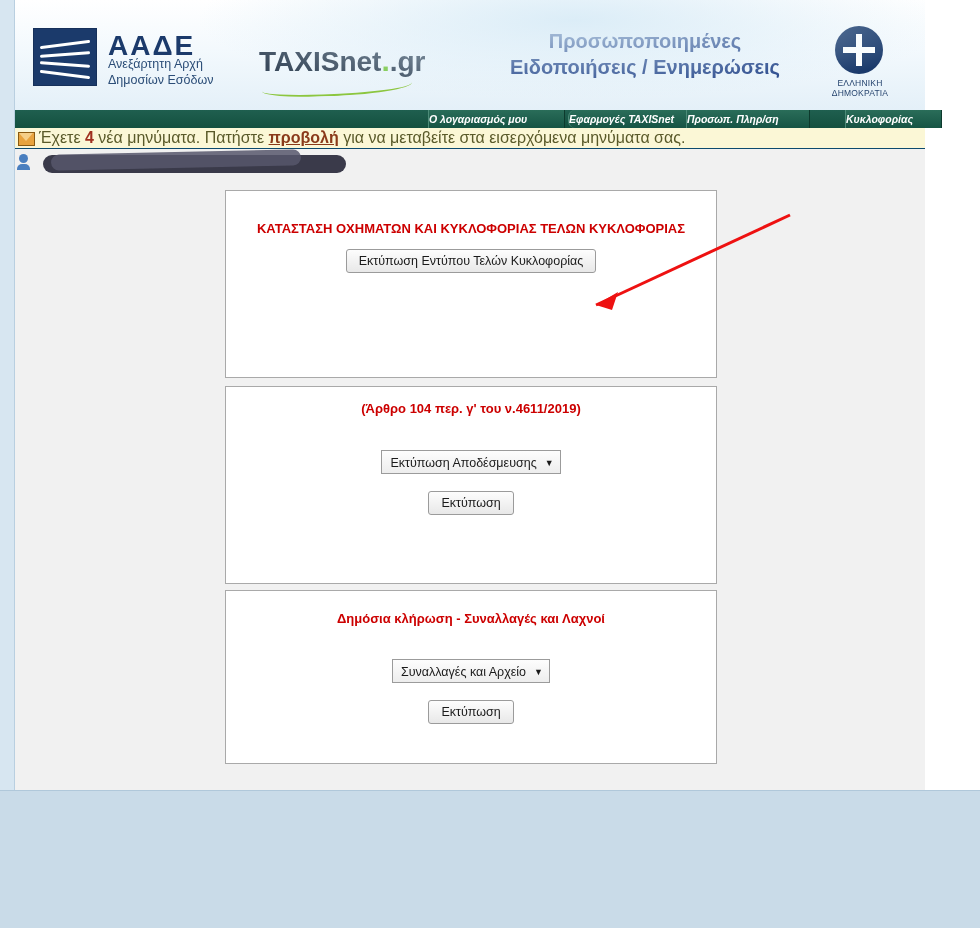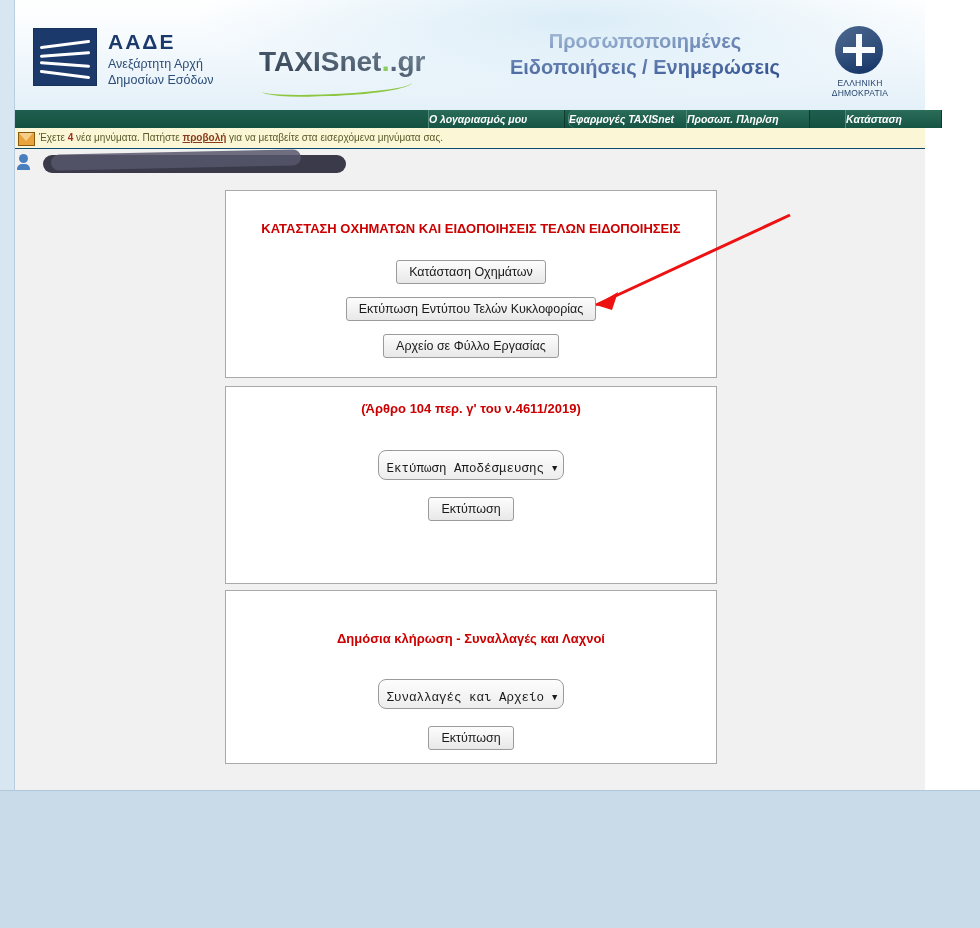--- a/index.html
+++ b/index.html
@@ -72,21 +72,21 @@
     background: #ffffff;
     border-radius: 3px;
   }
   .aade-logo .w1 { top: 14px; transform: skewY(-7deg); }
   .aade-logo .w2 { top: 24px; transform: skewY(-4deg); }
   .aade-logo .w3 { top: 34px; transform: skewY(4deg); }
   .aade-logo .w4 { top: 44px; transform: skewY(7deg); }
   #aade-title {
     position: absolute;
     left: 93px; top: 30px;
-    font-size: 21px;
+    font-size: 28px;
     font-weight: bold;
     letter-spacing: 2px;
     color: #1b3a6b;
   }
   #aade-sub1 {
     position: absolute;
     left: 93px; top: 57px;
     font-size: 12.5px;
     color: #2b4d77;
   }
@@ -182,21 +182,21 @@
   #nav1 { left: 553px; width: 150px; border-radius: 7px; }
   #nav2 { left: 671px; width: 122px; }
   #nav3 { left: 830px; width: 95px; }
   
   #msgbar {
     position: absolute;
     left: 15px; top: 128px;
     width: 910px; height: 20px;
     background: #fbf7d6;
     border-bottom: 1px solid #0c4a6e;
-    font-size: 10px;
+    font-size: 16px;
     color: #5a5a2a;
     line-height: 20px;
   }
   #msg-icon {
     position: absolute;
     left: 3px; top: 4px;
     width: 15px; height: 12px;
     background: #e8a33d;
     border: 1px solid #8a5a10;
   }
@@ -292,25 +292,25 @@
     cursor: pointer;
   }
   .btn-row {
     width: 100%;
     text-align: center;
   }
   .sel {
     display: inline-block;
     background: linear-gradient(180deg, #fdfdfd 0%, #ededed 100%);
     border: 1px solid #9b9b9b;
-    border-radius: 8px;
-    padding: 11px 6px 3px 8px;
+    border-radius: 0;
+    padding: 5px 6px 3px 8px;
     font-size: 12.5px;
     color: #1a1a1a;
-    font-family: Liberation Mono, monospace;
+    font-family: Liberation Sans, sans-serif;
     cursor: pointer;
   }
   .sel .caret {
     display: inline-block;
     margin-left: 8px;
     font-size: 9px;
     transform: translateY(-1px);
   }
   
   #arrow {
@@ -355,21 +355,21 @@
         <div class="cross-v"></div>
         <div class="cross-h"></div>
       </div>
       <div id="greece-label">ΕΛΛΗΝΙΚΗ ΔΗΜΟΚΡΑΤΙΑ</div>
     </div>
 
     <div id="navbar">
       <div class="navitem" id="nav0">Ο λογαριασμός μου</div>
       <div class="navitem" id="nav1">Εφαρμογές TAXISnet</div>
       <div class="navitem" id="nav2">Προσωπ. Πληρ/ση</div>
-      <div class="navitem" id="nav3">Κατάσταση</div>
+      <div class="navitem" id="nav3">Κυκλοφορίας</div>
     </div>
 
     <div id="msgbar">
       <div id="msg-icon"></div>
       <div id="msgtext">
         <span>Έχετε</span>
         <span class="cnt">4</span>
         <span>νέα μηνύματα. Πατήστε</span>
         <a class="lnk" href="#">προβολή</a>
         <span>για να μεταβείτε στα εισερχόμενα μηνύματα σας.</span>
@@ -377,46 +377,40 @@
     </div>
 
     <div id="userbar">
       <div id="user-icon"></div>
       <div id="user-redacted"></div>
     </div>
 
     <div id="content">
 
       <div class="panel" id="panel1">
-        <div class="panel-title" style="margin-top:30px;">ΚΑΤΑΣΤΑΣΗ ΟΧΗΜΑΤΩΝ ΚΑΙ ΕΙΔΟΠΟΙΗΣΕΙΣ ΤΕΛΩΝ ΕΙΔΟΠΟΙΗΣΕΙΣ</div>
-        <div class="btn-row" style="margin-top:24px;">
-          <button class="btn">Κατάσταση Οχημάτων</button>
-        </div>
+        <div class="panel-title" style="margin-top:30px;">ΚΑΤΑΣΤΑΣΗ ΟΧΗΜΑΤΩΝ ΚΑΙ ΚΥΚΛΟΦΟΡΙΑΣ ΤΕΛΩΝ ΚΥΚΛΟΦΟΡΙΑΣ</div>
         <div class="btn-row" style="margin-top:13px;">
           <button class="btn">Εκτύπωση Εντύπου Τελών Κυκλοφορίας</button>
-        </div>
-        <div class="btn-row" style="margin-top:13px;">
-          <button class="btn">Αρχείο σε Φύλλο Εργασίας</button>
         </div>
       </div>
 
       <div class="panel" id="panel2">
         <div class="panel-title" style="margin-top:14px;">(Άρθρο 104 περ. γ' του ν.4611/2019)</div>
         <div class="btn-row" style="margin-top:34px;">
           <span class="sel">
             <span>Εκτύπωση Αποδέσμευσης</span><span class="caret">▼</span>
           </span>
         </div>
         <div class="btn-row" style="margin-top:17px;">
           <button class="btn">Εκτύπωση</button>
         </div>
       </div>
 
       <div class="panel" id="panel3">
-        <div class="panel-title" style="margin-top:40px;">Δημόσια κλήρωση - Συναλλαγές και Λαχνοί</div>
+        <div class="panel-title" style="margin-top:20px;">Δημόσια κλήρωση - Συναλλαγές και Λαχνοί</div>
         <div class="btn-row" style="margin-top:33px;">
           <span class="sel">
             <span>Συναλλαγές και Αρχείο</span><span class="caret">▼</span>
           </span>
         </div>
         <div class="btn-row" style="margin-top:17px;">
           <button class="btn">Εκτύπωση</button>
         </div>
       </div>
 

